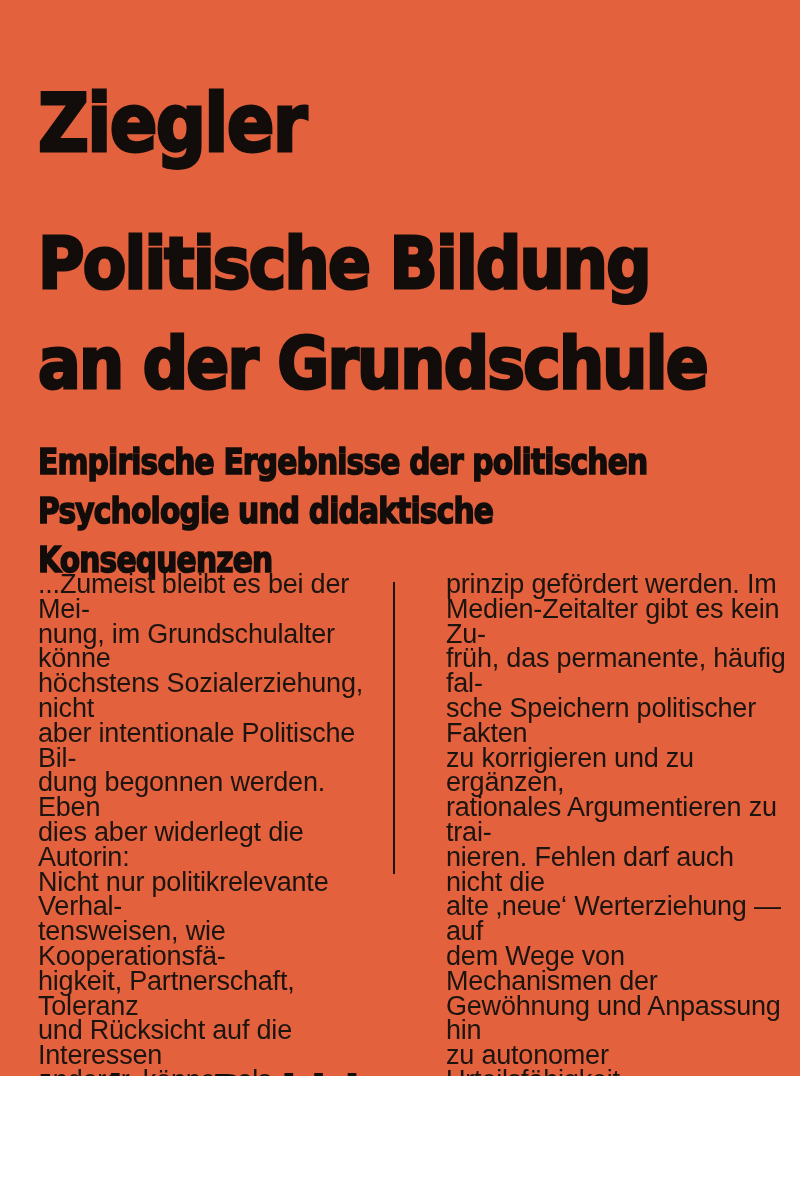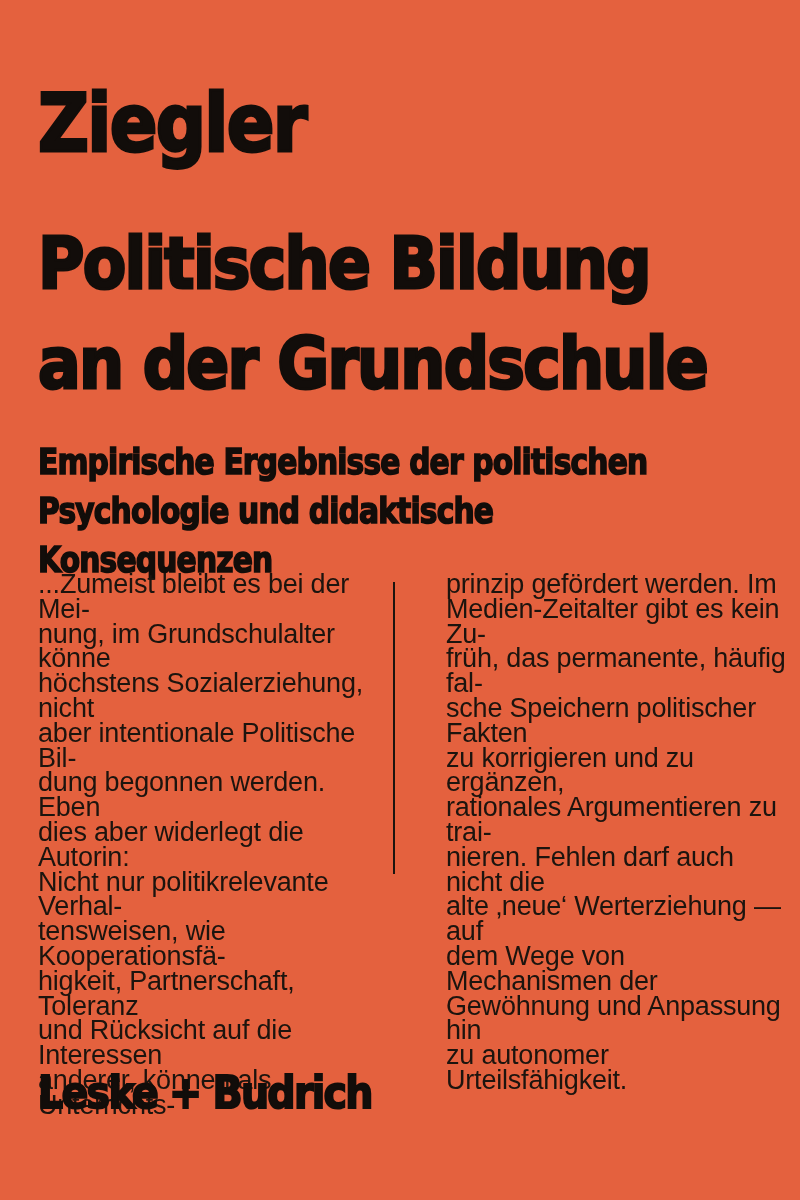--- a/index.html
+++ b/index.html
@@ -2,21 +2,21 @@
 <html><head>
 <meta charset="utf-8">
 <style>
   html, body {
     margin: 0;
     padding: 0;
   }
   #cover {
     position: relative;
     width: 800px;
-    height: 1200px;
+    height: 1076px;
     overflow: hidden;
     font-family: "Liberation Sans", sans-serif;
   }
   
   .display {
     position: absolute;
     font-family: "DejaVu Sans", sans-serif;
     font-weight: bold;
     letter-spacing: -2px;
     transform: scaleX(0.88);

